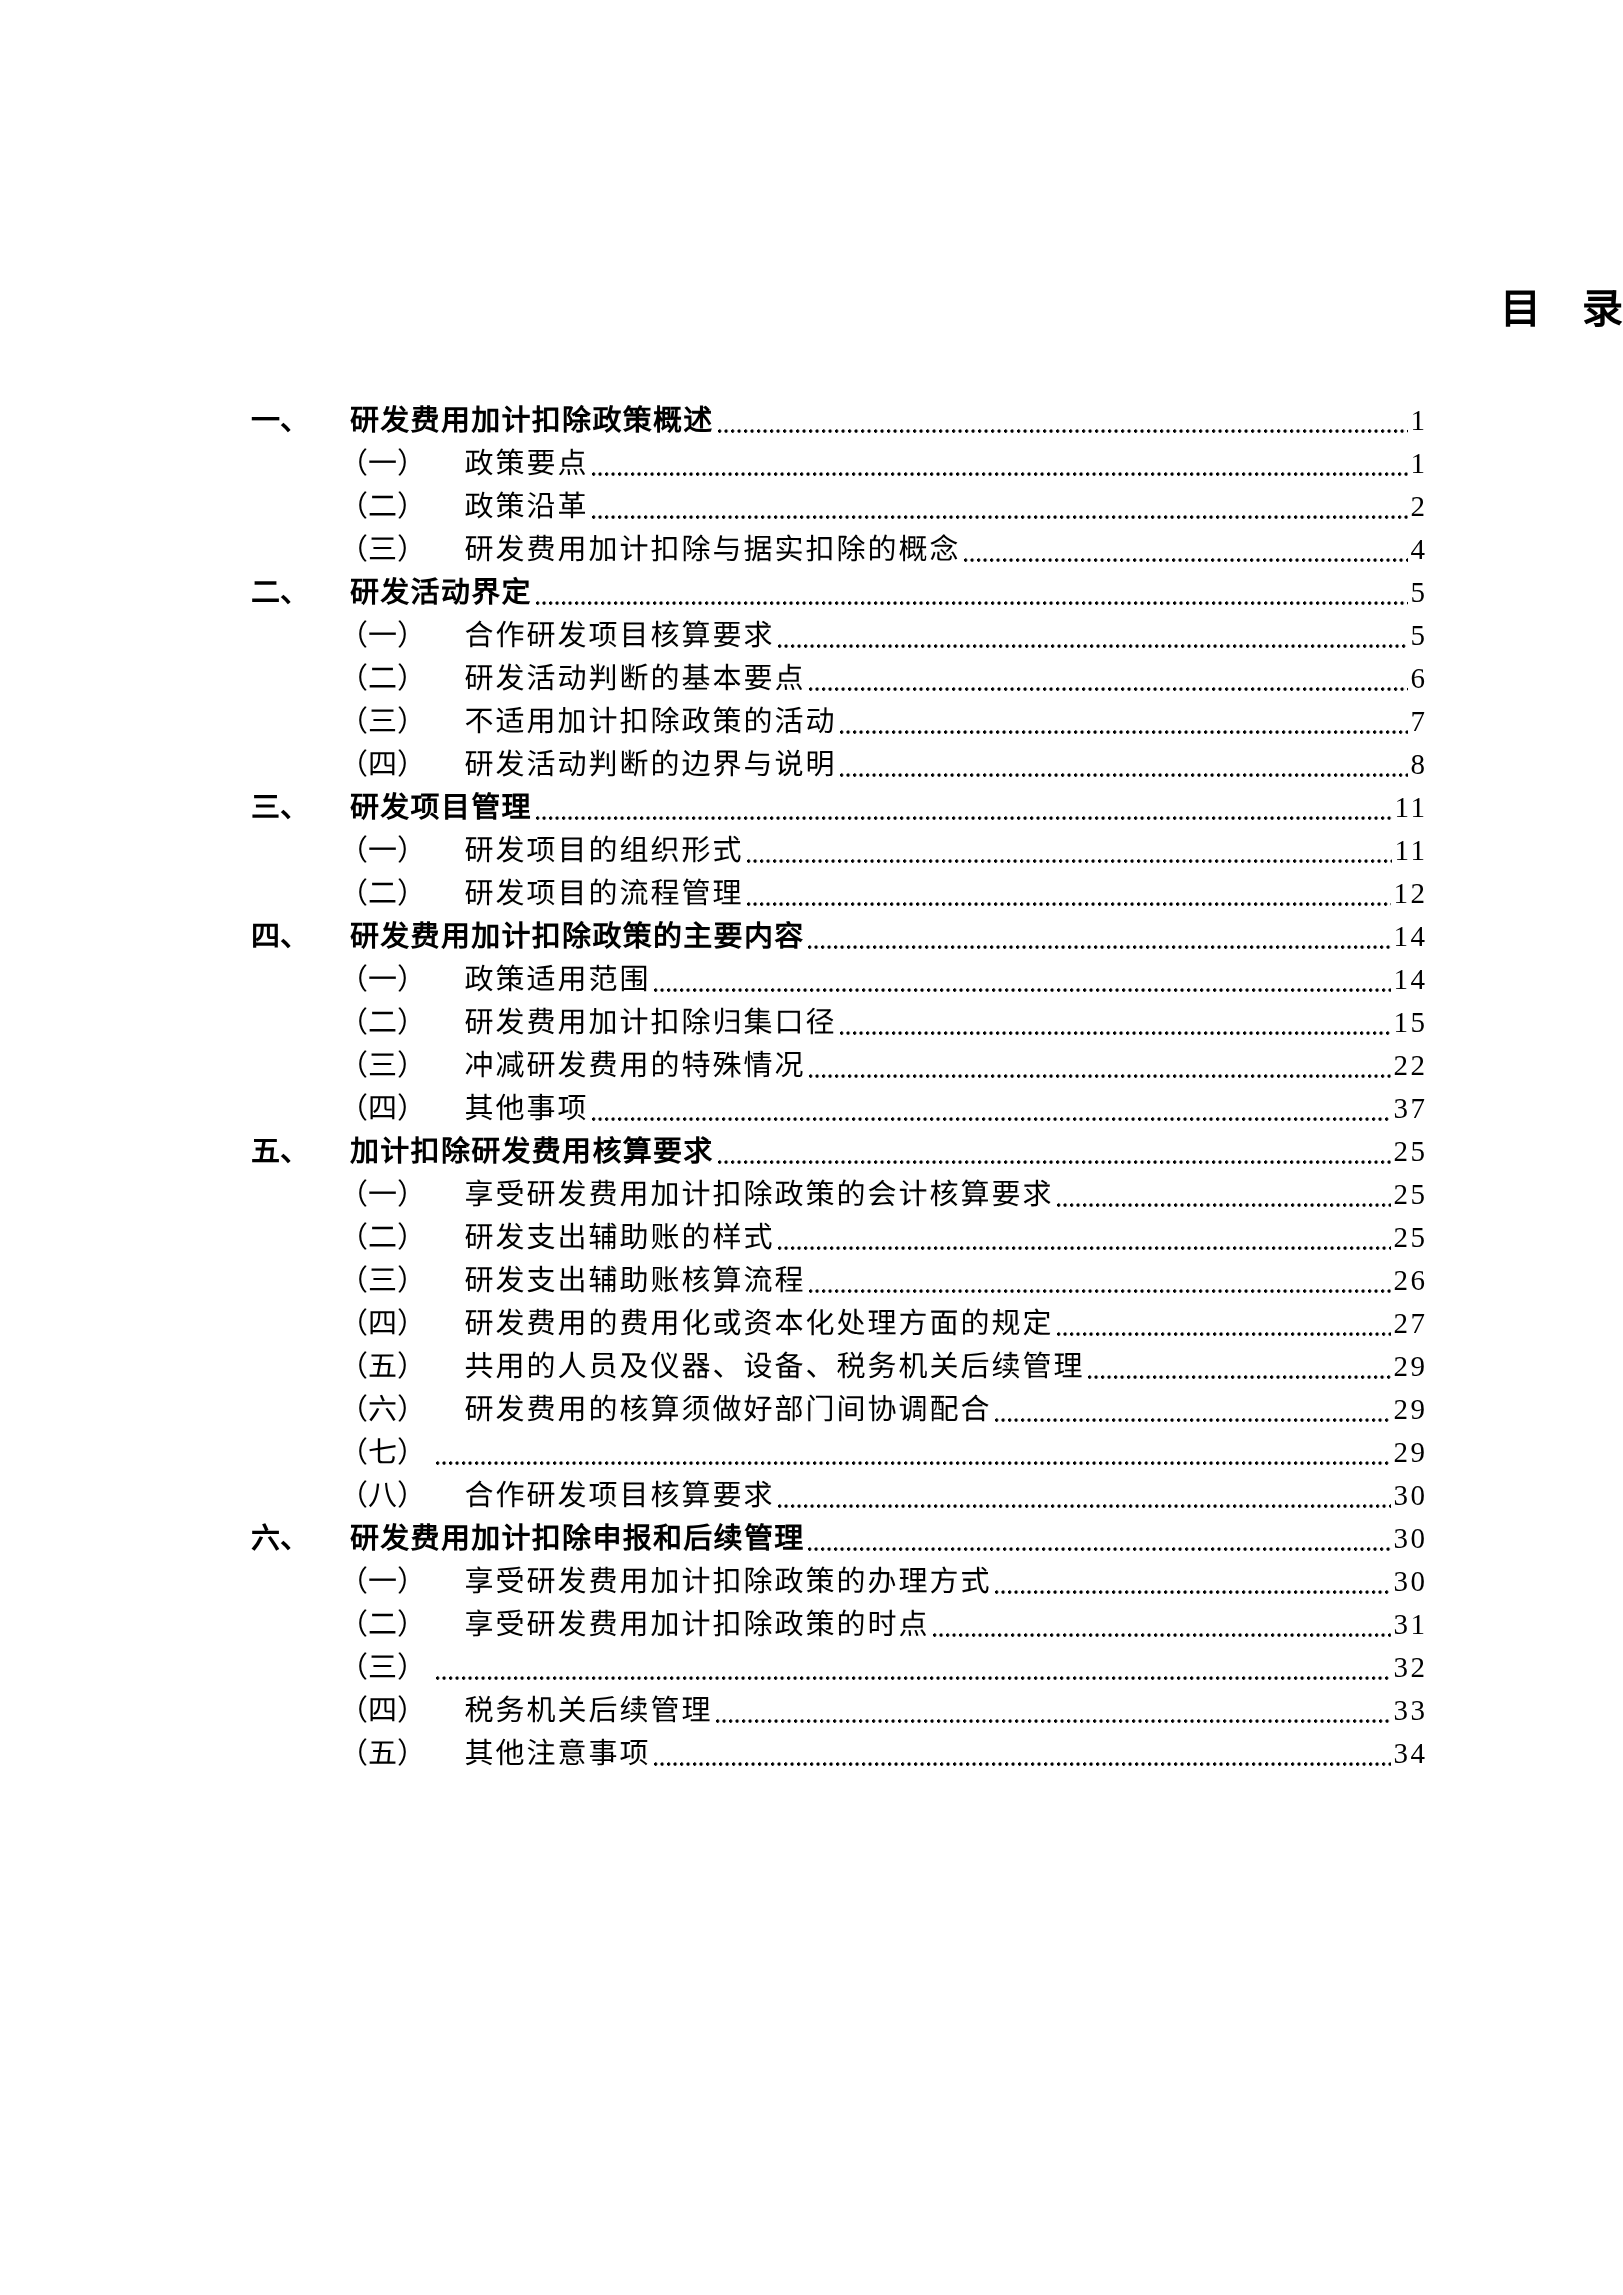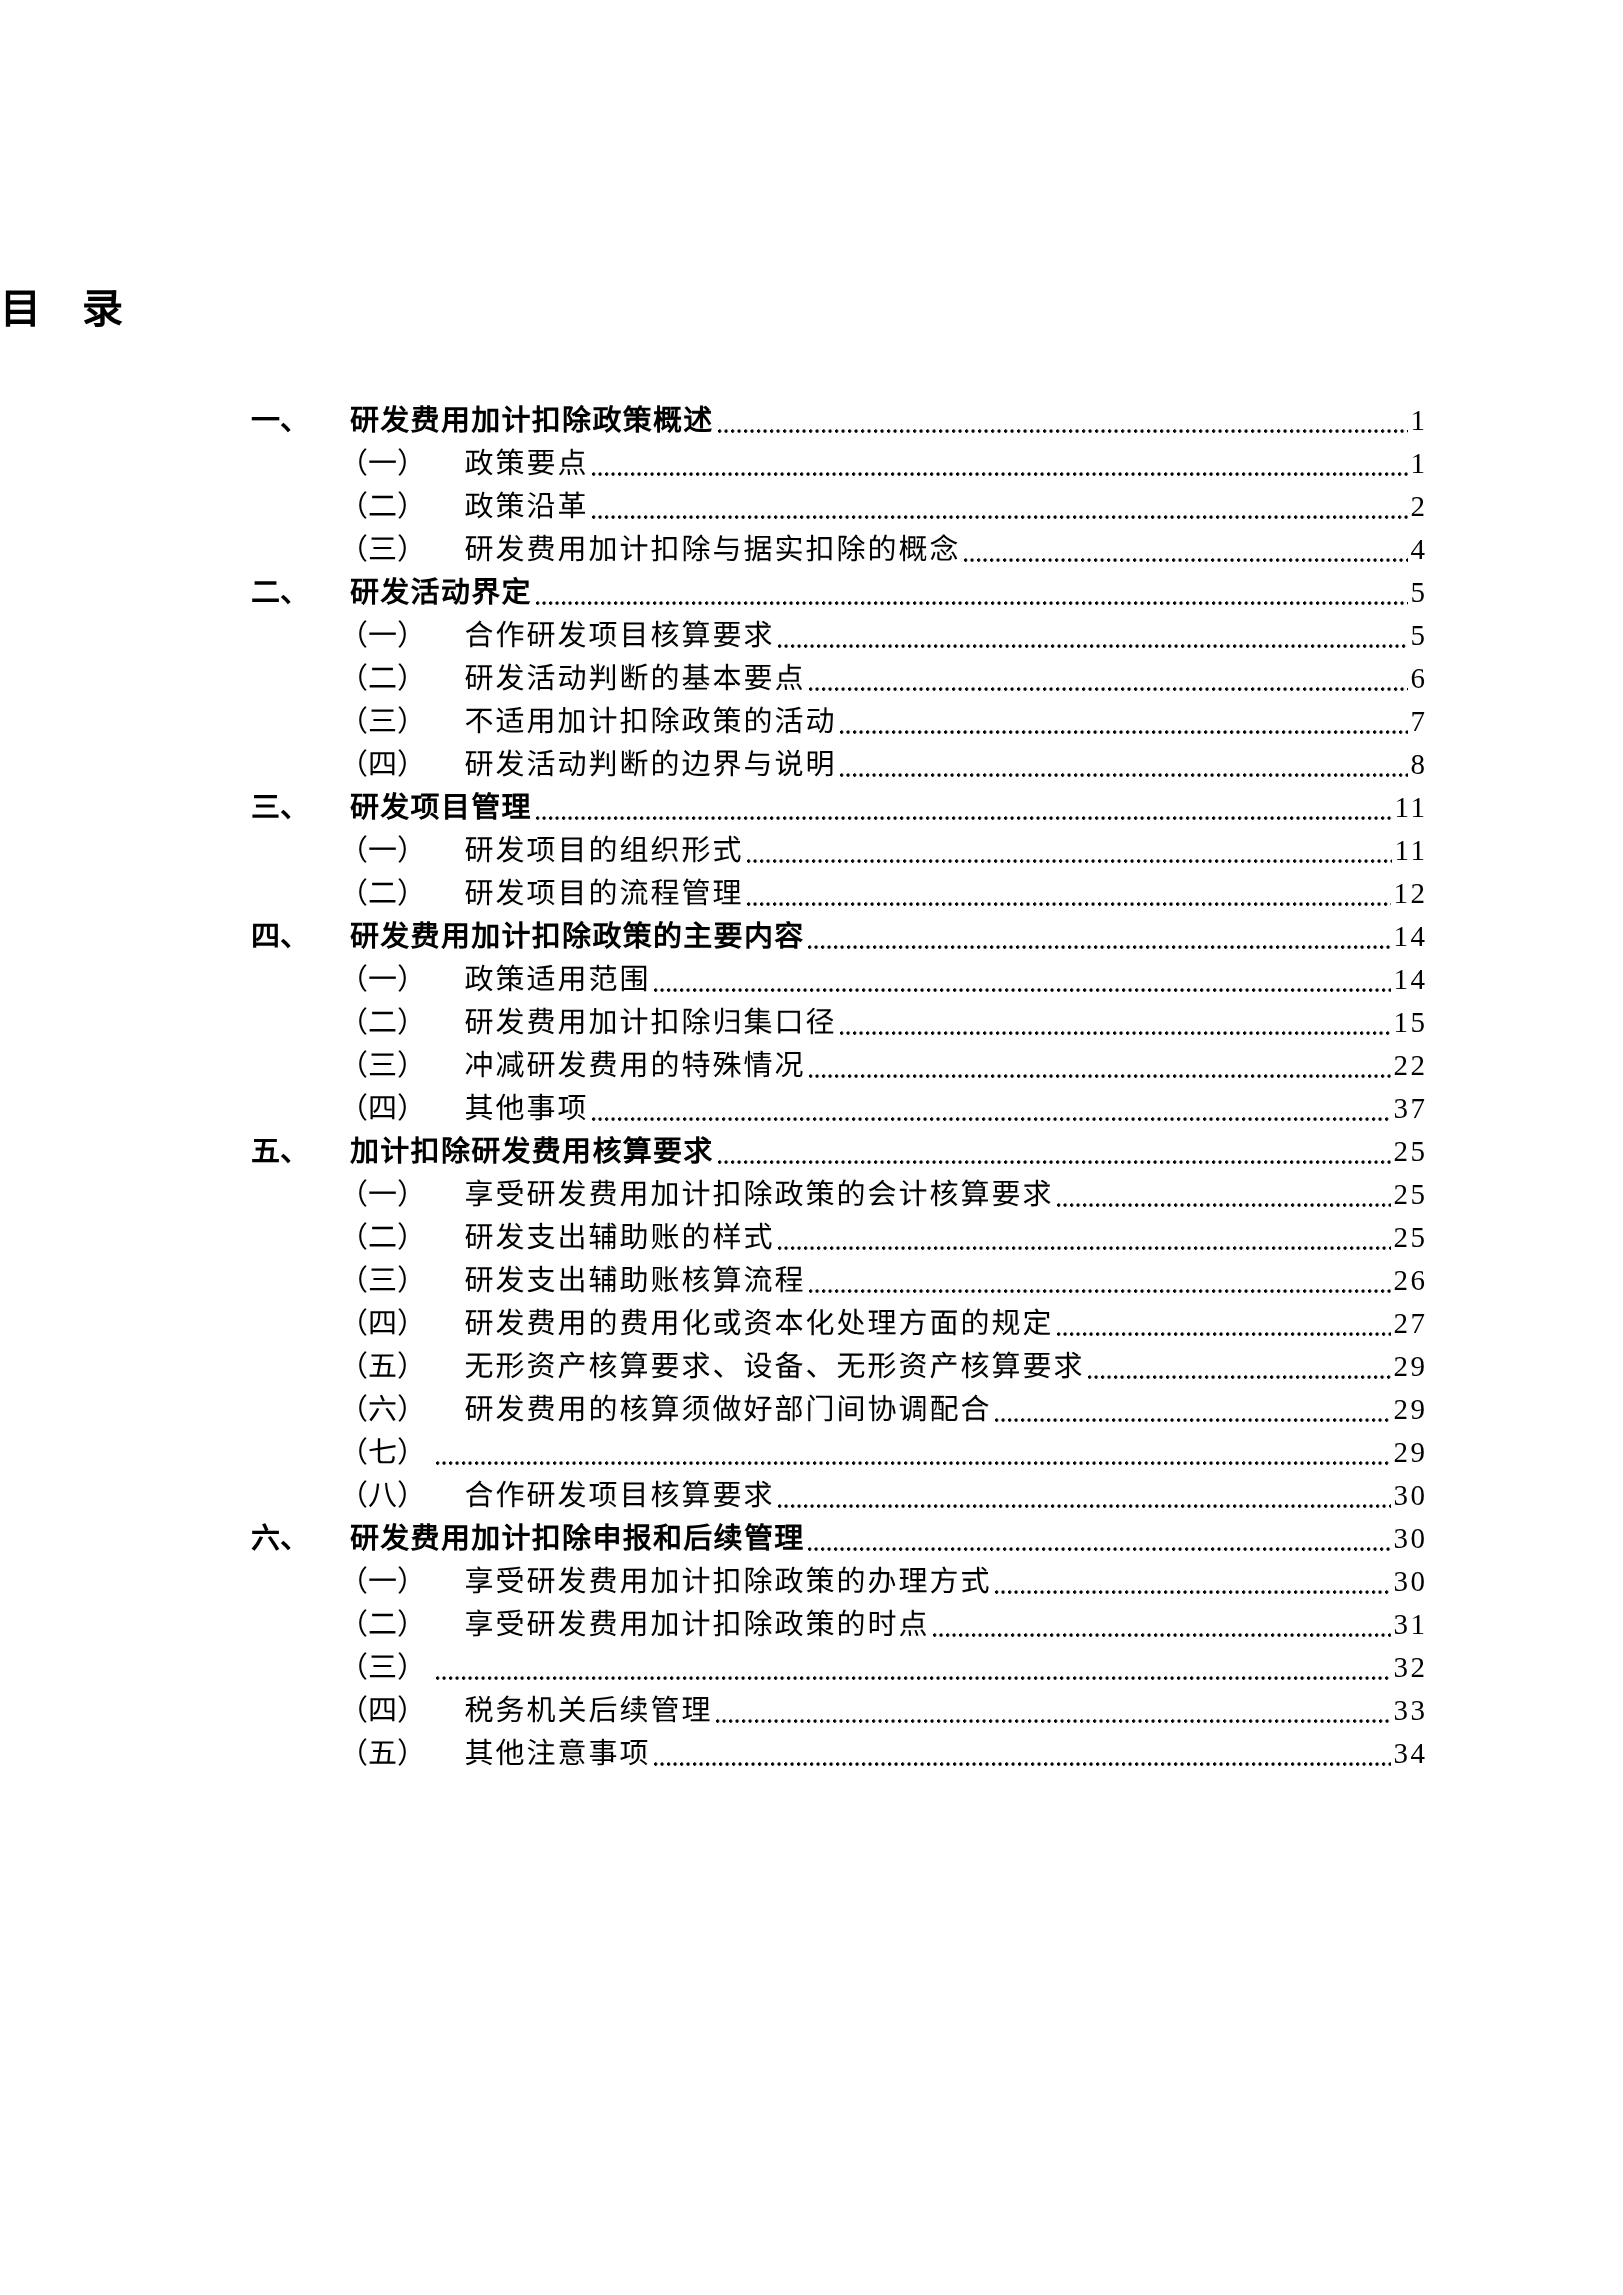--- a/index.html
+++ b/index.html
@@ -18,21 +18,21 @@
     position: absolute;
     inset: 0;
     background: #ffffff;
   }
   .doc-title {
     position: absolute;
     top: 285px;
     left: 0;
     width: 1623px;
     margin: 0;
-    text-align: left;
+    text-align: right;
     font-family: "Liberation Sans", "DejaVu Sans", sans-serif;
     font-weight: 700;
     font-size: 41px;
     line-height: 48px;
     color: #000;
   }
   .toc {
     position: absolute;
     top: 399px;
     left: 251px;
@@ -233,21 +233,21 @@
     <span class="pagenum">26</span>
   </div>
       <div class="toc-row lvl2">
     <span class="num">（四）</span>
     <span class="label">研发费用的费用化或资本化处理方面的规定</span>
     <span class="leader"></span>
     <span class="pagenum">27</span>
   </div>
       <div class="toc-row lvl2">
     <span class="num">（五）</span>
-    <span class="label">无形资产核算要求、设备、无形资产核算要求</span>
+    <span class="label">共用的人员及仪器、设备、税务机关后续管理</span>
     <span class="leader"></span>
     <span class="pagenum">29</span>
   </div>
       <div class="toc-row lvl2">
     <span class="num">（六）</span>
     <span class="label">研发费用的核算须做好部门间协调配合</span>
     <span class="leader"></span>
     <span class="pagenum">29</span>
   </div>
       <div class="toc-row lvl2">

